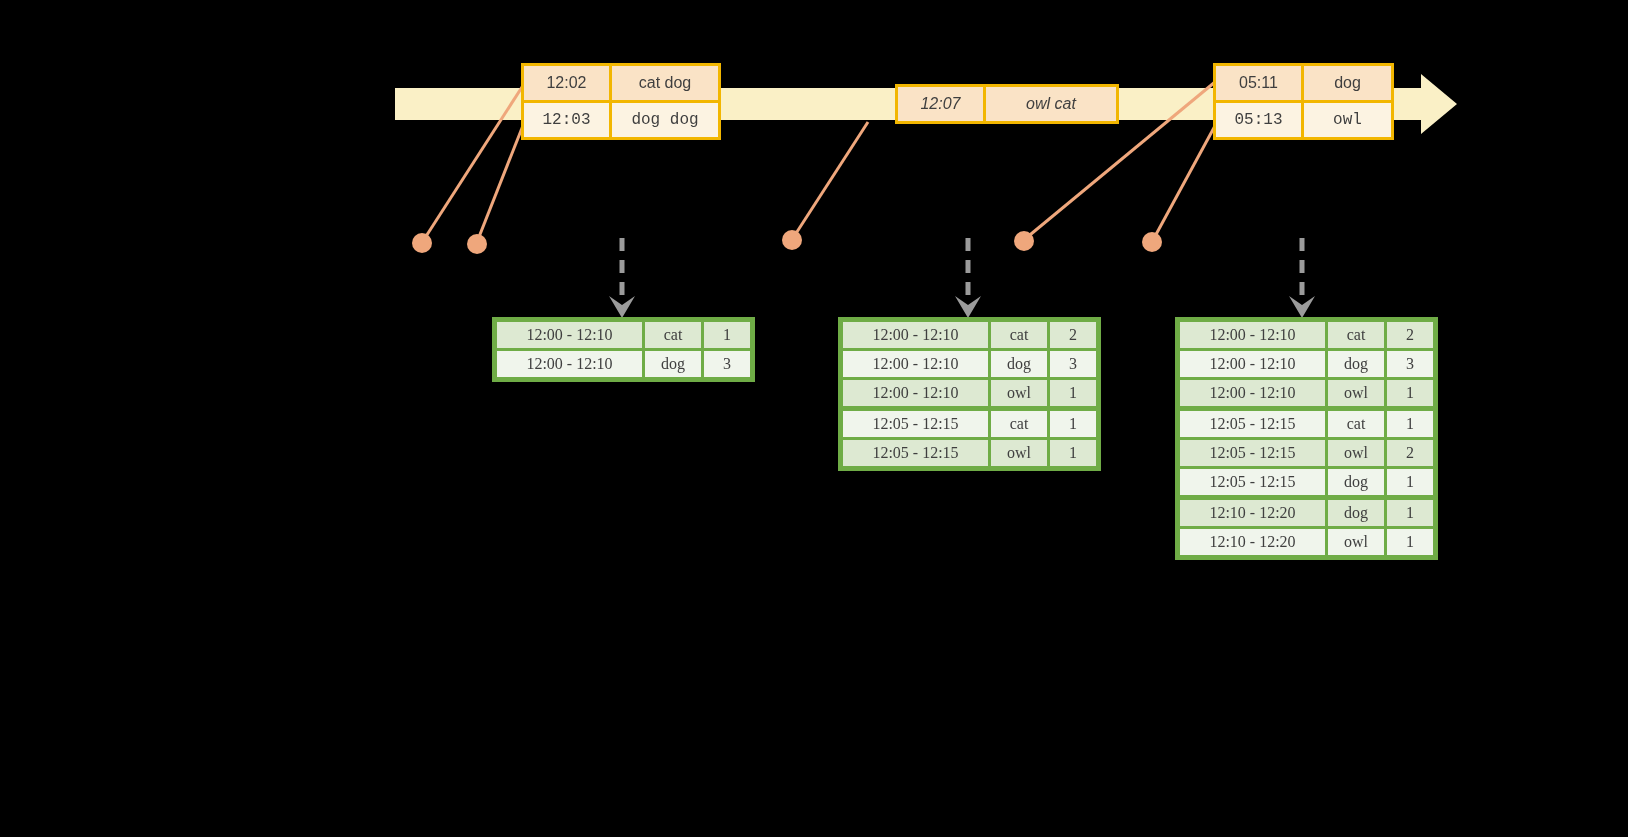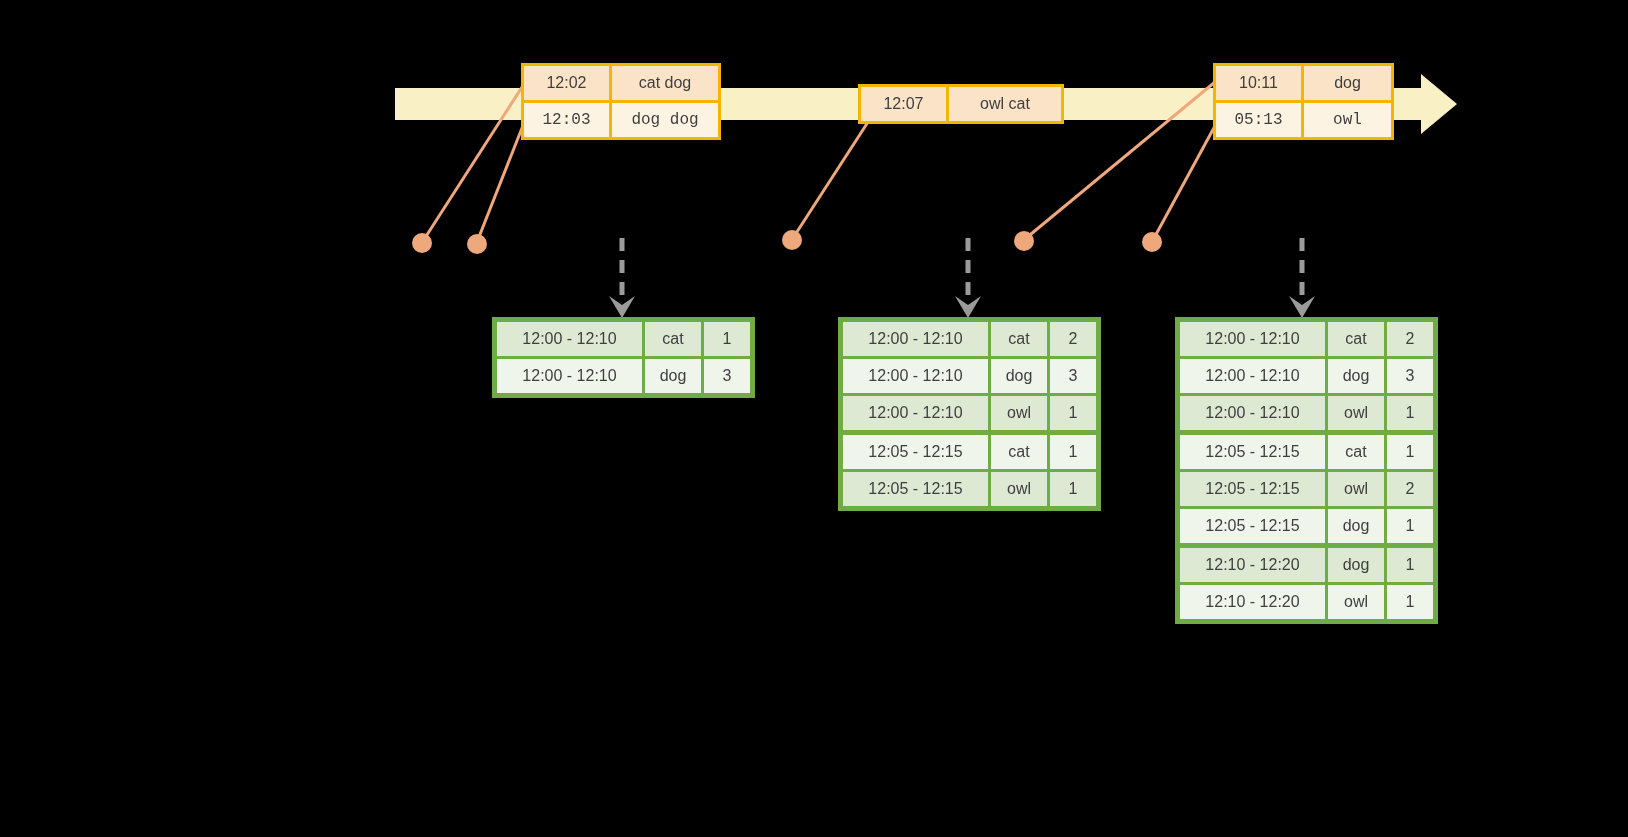--- a/index.html
+++ b/index.html
@@ -35,21 +35,21 @@
   .e-row.row-b .e-cell{background:var(--orange-row-light,#fcf3e2);font-family:Liberation Mono, monospace;}
 
   
   .g-table{
     position:absolute;
     background:var(--green-border,#6fac46);
     padding:5px;
     box-sizing:border-box;
     display:flex;flex-direction:column;
   }
-  .g-row{display:flex;height:34px;margin-top:3px;}
+  .g-row{display:flex;height:26px;margin-top:3px;font-family:Liberation Serif, serif;}
   .g-row.first{margin-top:0;}
   .g-row.group-start{margin-top:5px;}
   .g-cell{display:flex;align-items:center;justify-content:center;}
   .g-win{width:145px;}
   .g-word{width:56px;margin-left:3px;}
   .g-count{width:46px;margin-left:3px;}
   .g-row.row-a .g-cell{background:var(--green-row-dark,#dde9d2);}
   .g-row.row-b .g-cell{background:var(--green-row-light,#f0f5ec);}
 </style>
 </head>
@@ -87,30 +87,30 @@
     <div class="e-row row-a">
       <div class="e-cell e-time">12:02</div>
       <div class="e-cell e-words">cat dog</div>
     </div>
     <div class="e-row row-b">
       <div class="e-cell e-time">12:03</div>
       <div class="e-cell e-words">dog dog</div>
     </div>
   </div>
 
-  <div class="e-table" style="left:858px;top:84px;width:206px;">
+  <div class="e-table" style="left:895px;top:84px;width:224px;font-style:italic;">
     <div class="e-row row-a">
       <div class="e-cell e-time">12:07</div>
       <div class="e-cell e-words">owl cat</div>
     </div>
   </div>
 
   <div class="e-table" style="left:1213px;top:63px;width:181px;">
     <div class="e-row row-a">
-      <div class="e-cell e-time">10:11</div>
+      <div class="e-cell e-time">05:11</div>
       <div class="e-cell e-words">dog</div>
     </div>
     <div class="e-row row-b">
       <div class="e-cell e-time">05:13</div>
       <div class="e-cell e-words">owl</div>
     </div>
   </div>
 
   <div class="g-table" style="left:492px;top:317px;">
     <div class="g-row first row-a">

